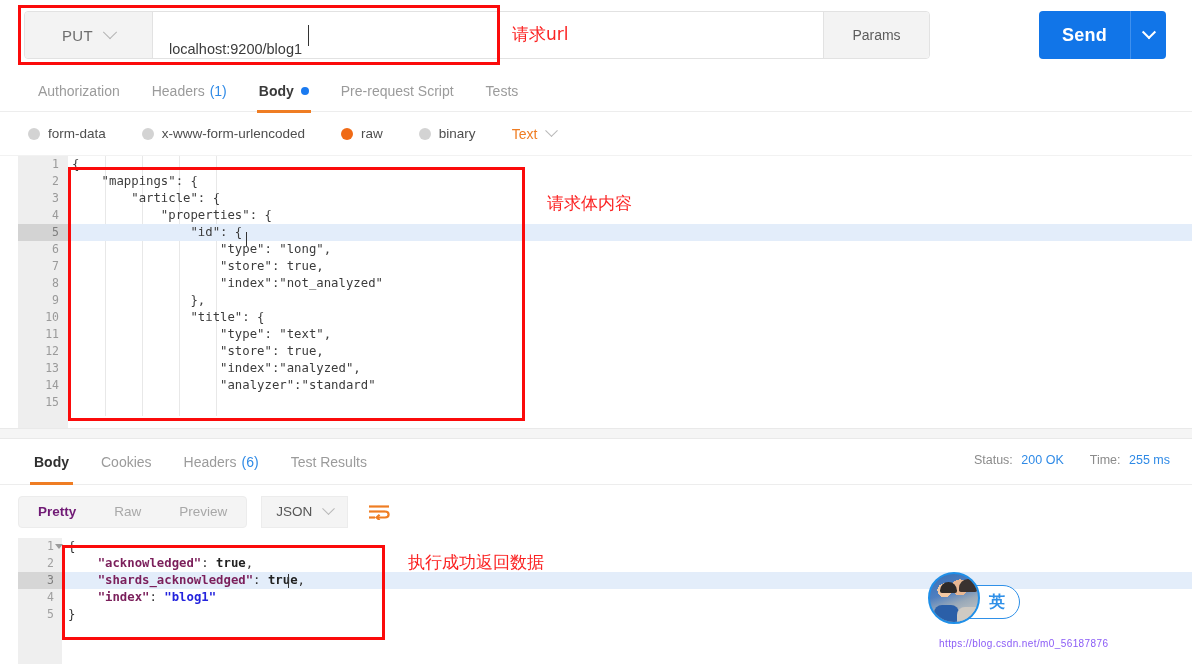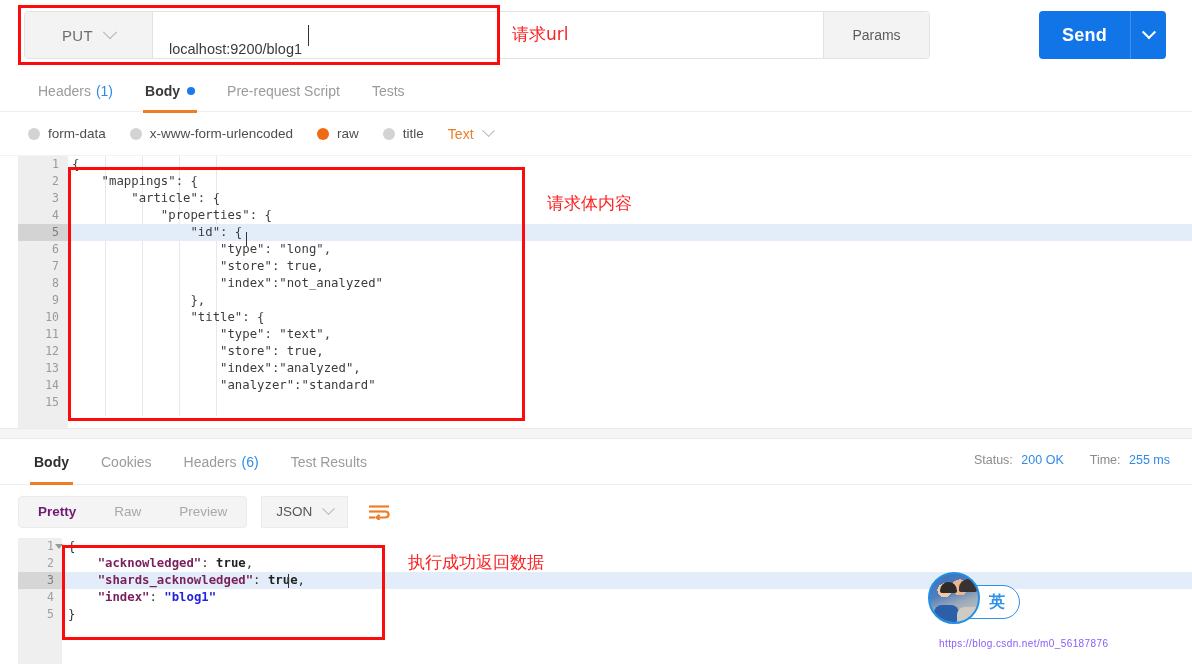--- a/index.html
+++ b/index.html
@@ -91,21 +91,21 @@
   }
   .tab-count { color: #2f8ae6; margin-left: 5px; font-weight: normal; }
   .blue-dot {
     display:inline-block; width: 8px; height: 8px; border-radius: 50%;
     background: #1a7af0; margin-left: 7px;
   }
 
   
   .body-types {
     position: absolute; left: 0; top: 112px; width: 1192px; height: 44px;
-    display: flex; align-items: center; padding-left: 28px; gap: 0;
+    display: flex; align-items: center; padding-left: 28px; gap: 12px;
     border-bottom: 1px solid #f2f2f2;
   }
   .radio-item { display: flex; align-items: center; gap: 8px; margin-right: 24px; cursor: pointer; }
   .radio-dot {
     width: 12px; height: 12px; border-radius: 50%; background: #d3d3d3;
   }
   .radio-dot.sel { background: #f06a15; }
   .radio-label { font-size: 13.5px; color: #4e4e4e; }
   .text-select {
     display:flex; align-items:center; gap: 10px; 
@@ -311,20 +311,23 @@
         <span>Send</span>
       </div>
       <div class="send-caret">
         <span class="chev-white"></span>
       </div>
     </div>
   </div>
 
   <div class="req-tabs">
     <div class="req-tab">
+      <span>Authorization</span>
+    </div>
+    <div class="req-tab">
       <span>Headers</span>
       <span class="tab-count">(1)</span>
     </div>
     <div class="req-tab active">
       <span>Body</span>
       <span class="blue-dot"></span>
     </div>
     <div class="req-tab">
       <span>Pre-request Script</span>
     </div>
@@ -341,21 +344,21 @@
     <div class="radio-item">
       <span class="radio-dot"></span>
       <span class="radio-label">x-www-form-urlencoded</span>
     </div>
     <div class="radio-item">
       <span class="radio-dot sel"></span>
       <span class="radio-label">raw</span>
     </div>
     <div class="radio-item">
       <span class="radio-dot"></span>
-      <span class="radio-label">title</span>
+      <span class="radio-label">binary</span>
     </div>
     <div class="text-select">
       <span>Text</span>
       <span class="chev-o"></span>
     </div>
   </div>
 
   <div class="req-editor">
     <div class="gutter" id="req-gutter">
         <div class="ln">1</div>

